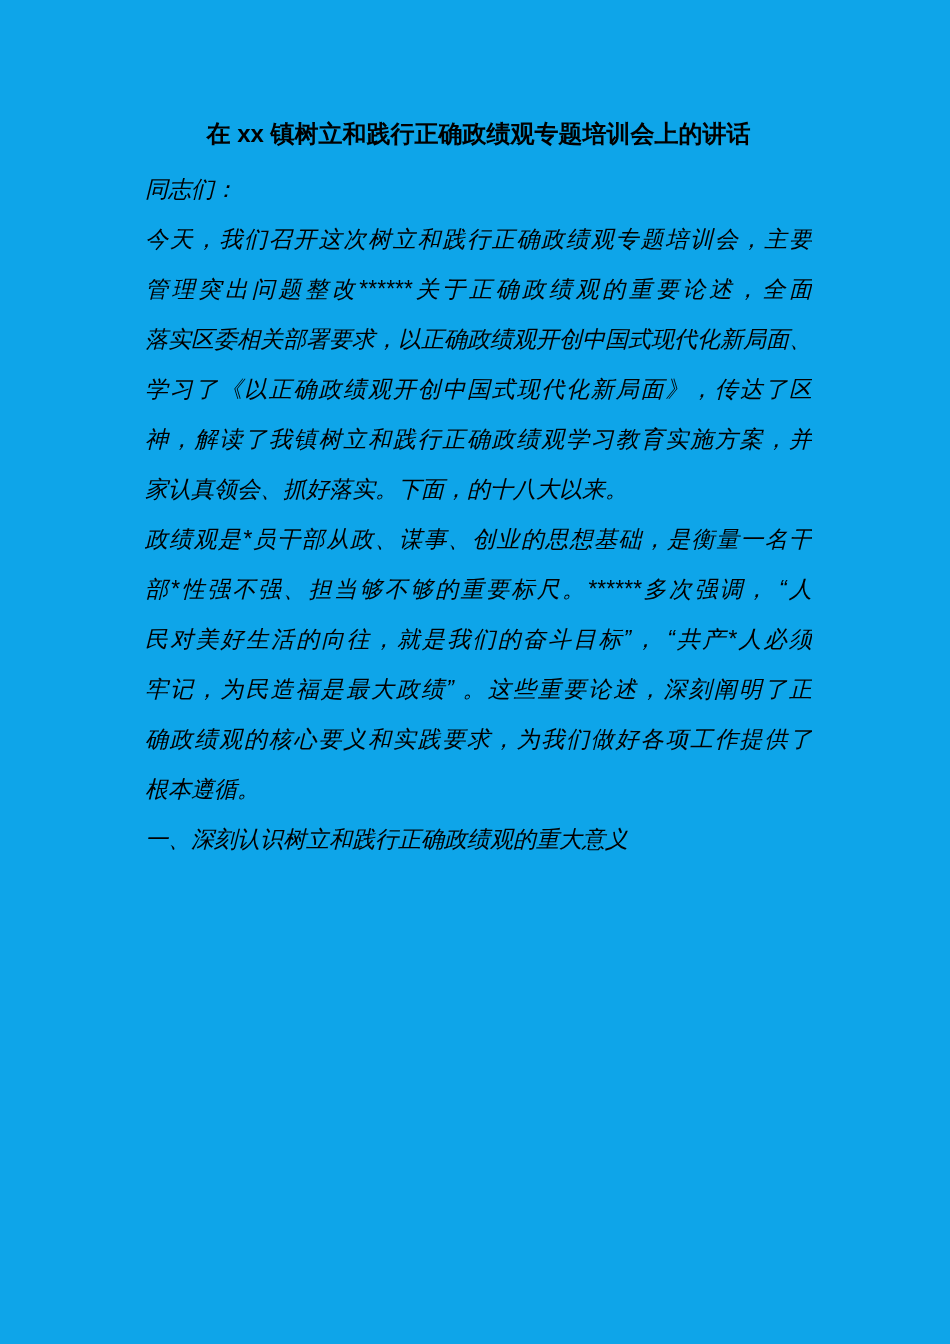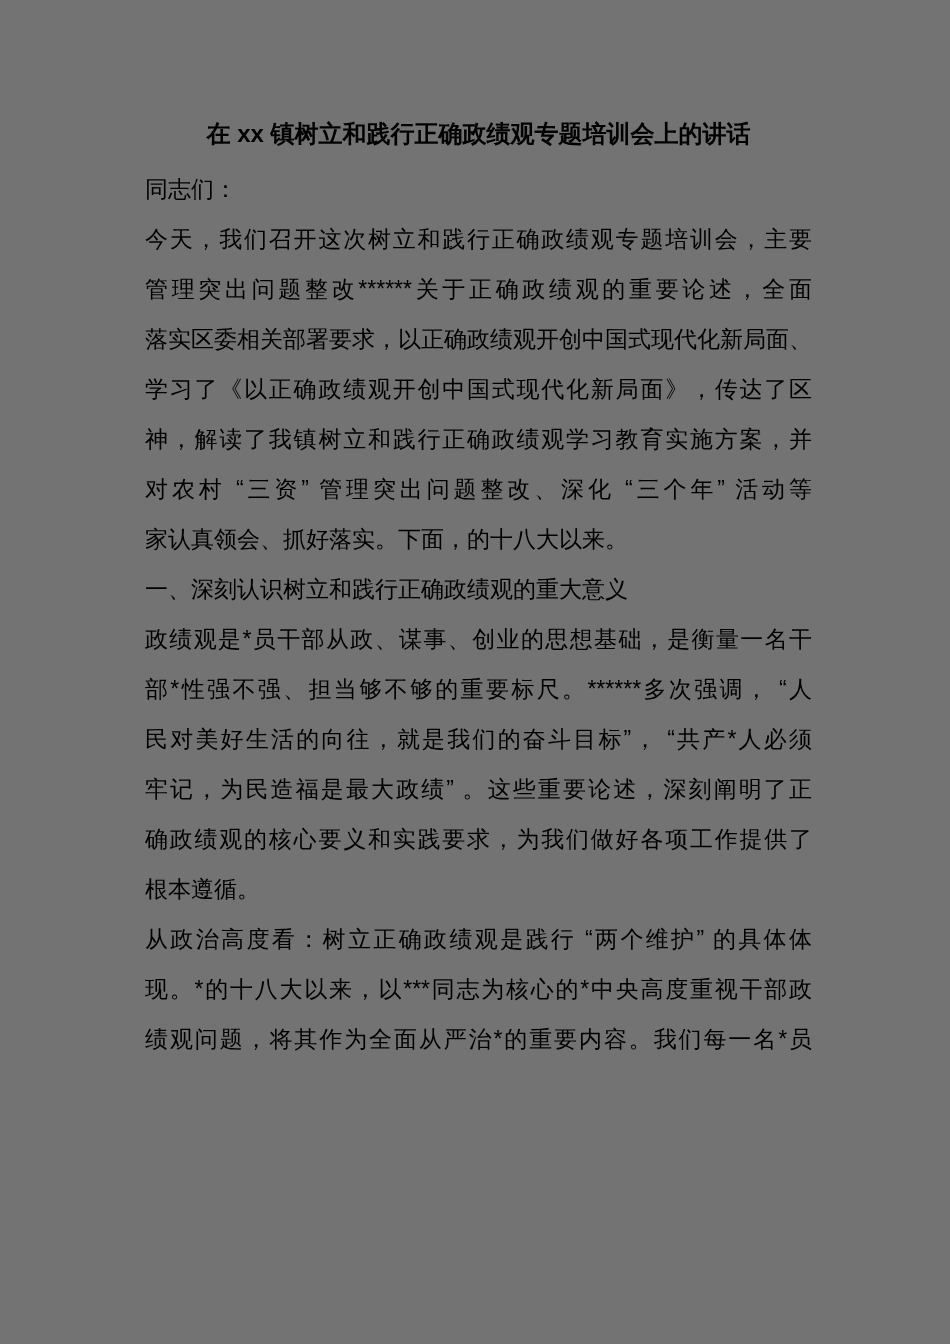--- a/index.html
+++ b/index.html
@@ -4,21 +4,21 @@
 <style>
   html, body {
     margin: 0;
     padding: 0;
     background: #ffffff;
   }
   .page {
     position: relative;
     width: 950px;
     height: 1344px;
-    background: #737373;
+    background: #0ea5e9;
     color: #000000;
     font-family: "Liberation Sans", sans-serif;
     overflow: hidden;
   }
   .doc {
     position: absolute;
     left: 145px;
     top: 110px;
     width: 667px;
   }
@@ -33,20 +33,21 @@
   .paragraph {
     margin: 0;
   }
   .line {
     font-size: 23px;
     line-height: 50px;
     height: 50px;
     text-align: justify;
     text-justify: inter-character;
     overflow: hidden;
+    font-style: italic;
   }
   .line.fill {
     text-align-last: justify;
   }
 </style>
 </head>
 <body>
 
 <div class="page">
   <div class="doc">
@@ -54,34 +55,28 @@
     <div>
         <div class="paragraph">
           <div class="line">同志们：</div>
         </div>
         <div class="paragraph">
           <div class="line fill">今天，我们召开这次树立和践行正确政绩观专题培训会，主要</div>
           <div class="line fill">管理突出问题整改******关于正确政绩观的重要论述，全面</div>
           <div class="line fill">落实区委相关部署要求，以正确政绩观开创中国式现代化新局面、</div>
           <div class="line fill">学习了《以正确政绩观开创中国式现代化新局面》，传达了区</div>
           <div class="line fill">神，解读了我镇树立和践行正确政绩观学习教育实施方案，并</div>
-          <div class="line fill">对农村 “三资” 管理突出问题整改、深化 “三个年” 活动等</div>
           <div class="line">家认真领会、抓好落实。下面，的十八大以来。</div>
-        </div>
-        <div class="paragraph">
-          <div class="line">一、深刻认识树立和践行正确政绩观的重大意义</div>
         </div>
         <div class="paragraph">
           <div class="line fill">政绩观是*员干部从政、谋事、创业的思想基础，是衡量一名干</div>
           <div class="line fill">部*性强不强、担当够不够的重要标尺。******多次强调， “人</div>
           <div class="line fill">民对美好生活的向往，就是我们的奋斗目标”， “共产*人必须</div>
           <div class="line fill">牢记，为民造福是最大政绩” 。这些重要论述，深刻阐明了正</div>
           <div class="line fill">确政绩观的核心要义和实践要求，为我们做好各项工作提供了</div>
           <div class="line">根本遵循。</div>
         </div>
         <div class="paragraph">
-          <div class="line fill">从政治高度看：树立正确政绩观是践行 “两个维护” 的具体体</div>
-          <div class="line fill">现。*的十八大以来，以***同志为核心的*中央高度重视干部政</div>
-          <div class="line fill">绩观问题，将其作为全面从严治*的重要内容。我们每一名*员</div>
+          <div class="line">一、深刻认识树立和践行正确政绩观的重大意义</div>
         </div>
       </div>
   </div>
 </div>
 
 </body></html>

